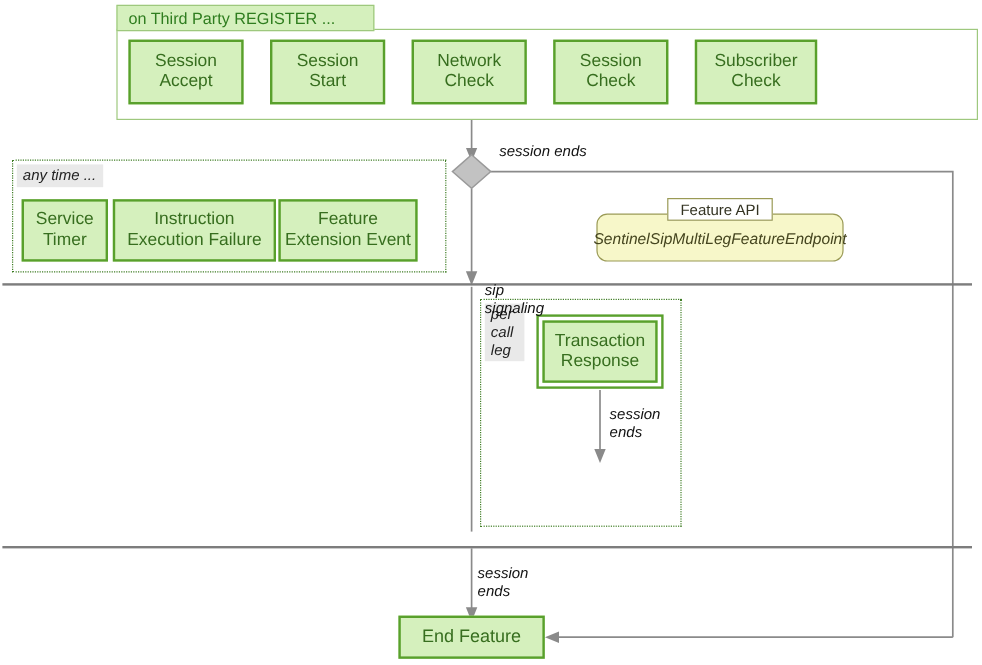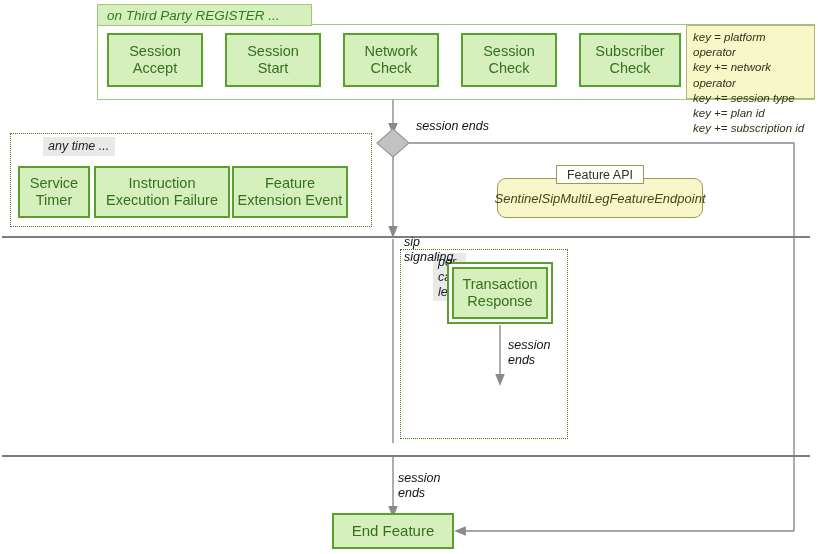--- a/index.html
+++ b/index.html
@@ -29,42 +29,40 @@
 
   
   .container{
     border:1.5px solid #9ec87e;
     background:#ffffff;
   }
   .container-title{
     background:#d5f0bd;
     border:1.5px solid #9ec87e;
     color:#2f7d1f;
-    font-style:italic;
     font-size:13.5px;
     display:flex;align-items:center;
     padding-left:9px;
     box-sizing:border-box;
   }
 
   
   .dotted{
     border:1.7px dotted #3f7d25;
     background:transparent;
   }
   .dotted-label{
     background:#e9e9e9;
     color:#222222;
     font-style:italic;
     font-size:12.5px;
     line-height:1.18;
     padding:2px 5px 3px 5px;
     box-sizing:border-box;
     white-space:pre-line;
-    margin-left:29px;
   }
 
   
   .note{
     background:#f7f7c9;
     border:1px solid #b3b37a;
     color:#33331a;
     font-style:italic;
     font-size:11.5px;
     line-height:1.32;
@@ -152,25 +150,20 @@
 Accept</div>
   <div class="abs gbox" style="left:225px;top:33px;width:96px;height:54px;">Session
 Start</div>
   <div class="abs gbox" style="left:343px;top:33px;width:96px;height:54px;">Network
 Check</div>
   <div class="abs gbox" style="left:461px;top:33px;width:96px;height:54px;">Session
 Check</div>
   <div class="abs gbox" style="left:579px;top:33px;width:102px;height:54px;">Subscriber
 Check</div>
 
-  <div class="abs note" style="left:686px;top:25px;width:129px;height:74px;">key = platform operator
-key += network operator
-key += session type
-key += plan id
-key += subscription id</div>
 
   <div class="abs sep" style="left:2px;top:236px;width:808px;"></div>
   <div class="abs sep" style="left:2px;top:455px;width:808px;"></div>
 
   <div class="abs dotted" style="left:10px;top:133px;width:362px;height:94px;"></div>
   <div class="abs dotted-label" style="left:14px;top:137px;width:72px;height:19px;">any time ...</div>
 
   <div class="abs gbox" style="left:18px;top:166px;width:72px;height:52px;">Service
 Timer</div>
   <div class="abs gbox" style="left:94px;top:166px;width:136px;height:52px;">Instruction

